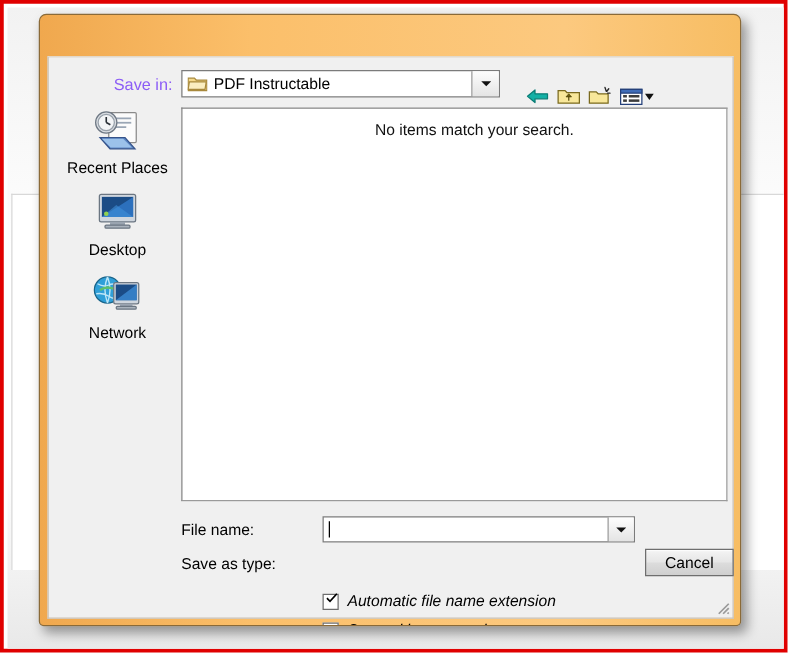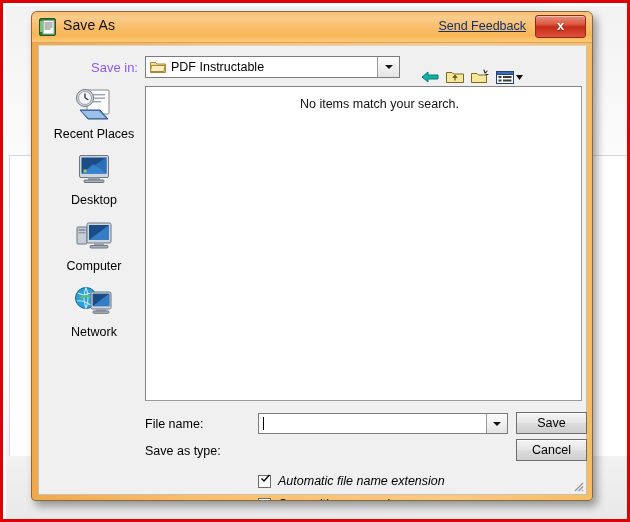--- a/index.html
+++ b/index.html
@@ -264,38 +264,20 @@
 </style>
 </head>
 <body>
 
 <div id="page-frame">
   <div id="page-bg"></div>
   <div id="inner-white"></div>
 
   <div id="dialog">
 
-    <div id="titlebar">
-      <span id="title-icon">
-        <svg width="17" height="18" viewBox="0 0 17 18">
-          <rect x="0.5" y="0.5" width="16" height="17" rx="1.5" fill="#2f7d32" stroke="#1d5a20"></rect>
-          <rect x="4" y="2.5" width="11" height="13.5" fill="#fdfdfd" stroke="#9aa39a"></rect>
-          <rect x="5.5" y="4.5" width="8" height="1" fill="#6f7a6f"></rect>
-          <rect x="5.5" y="6.5" width="8" height="1" fill="#6f7a6f"></rect>
-          <rect x="5.5" y="8.5" width="8" height="1" fill="#6f7a6f"></rect>
-          <rect x="5.5" y="10.5" width="6" height="1" fill="#6f7a6f"></rect>
-          <rect x="1" y="3" width="3.5" height="11" fill="#7fc081"></rect>
-        </svg>
-      </span>
-      <span id="title-text">Save As</span>
-      <span id="send-feedback">Send Feedback</span>
-      <div id="close-button">
-        <span class="x">x</span>
-      </div>
-    </div>
 
     <div id="client">
 
       <div id="saveinrow">
         <span id="saveinlabel">Save in:</span>
 
         <div id="savein-combo">
           <span id="savein-folder-icon">
             <svg width="16" height="14" viewBox="0 0 16 14">
               <path d="M0.5 2.5 L5.5 2.5 L7 4 L15.5 4 L15.5 12.5 L0.5 12.5 Z" fill="#f5d98a" stroke="#a8893c"></path>
@@ -372,35 +354,20 @@
               <path d="M10.5 21.5 L22 12 L35.5 21.5 Z" fill="#3f8fd8" opacity=".6"></path>
               <circle cx="14" cy="19" r="1.8" fill="#8fd14f"></circle>
               <rect x="17" y="25.5" width="12" height="2.5" fill="#9aa4b0"></rect>
               <rect x="13" y="28" width="20" height="2.5" rx="1" fill="#aab3bd" stroke="#6b7682"></rect>
             </svg>
           </span>
           <span class="lbl">Desktop</span>
         </div>
 
 
-        <div class="place">
-          <span class="ico">
-            <svg width="46" height="38" viewBox="0 0 46 38">
-              <rect x="6" y="9" width="10" height="17" rx="1" fill="#c7ced6" stroke="#6b7682"></rect>
-              <rect x="7.5" y="11" width="7" height="2" fill="#8d98a4"></rect>
-              <rect x="7.5" y="14" width="7" height="1.3" fill="#8d98a4"></rect>
-              <rect x="16" y="5" width="24" height="20" rx="1.5" fill="#cfd6de" stroke="#6b7682"></rect>
-              <rect x="18" y="7" width="20" height="15" fill="#1b4c86"></rect>
-              <path d="M18 22 L38 7 L38 22 Z" fill="#3f8fd8" opacity=".75"></path>
-              <rect x="23" y="25" width="10" height="2.5" fill="#9aa4b0"></rect>
-              <rect x="19" y="27.5" width="18" height="2.5" rx="1" fill="#aab3bd" stroke="#6b7682"></rect>
-            </svg>
-          </span>
-          <span class="lbl">Computer</span>
-        </div>
 
         <div class="place">
           <span class="ico">
             <svg width="46" height="38" viewBox="0 0 46 38">
               <circle cx="15" cy="14" r="10.5" fill="#2f9fd8" stroke="#19648a"></circle>
               <path d="M7 9 q5 3 9 1 q4 -2 8 1 M6 17 q6 -1 10 2 q4 3 9 1 M15 3.5 q-4 10 0 21 M15 3.5 q4 10 0 21" stroke="#bde6f7" stroke-width="1.1" fill="none"></path>
               <path d="M9 14 q6 -4 13 0" stroke="#5fc06a" stroke-width="2" fill="none"></path>
               <rect x="20" y="8" width="20" height="17" rx="1.5" fill="#cfd6de" stroke="#6b7682"></rect>
               <rect x="21.6" y="9.6" width="16.8" height="12.6" fill="#1b4c86"></rect>
               <path d="M21.6 22.2 L38.4 9.6 L38.4 22.2 Z" fill="#3f8fd8" opacity=".75"></path>
@@ -420,21 +387,20 @@
       <div class="cbo" id="filename-combo">
         <span id="caret"></span>
         <span class="val" style="left:6px" placeholder=""></span>
         <span class="arrow">
             <span class="tri-down"></span>
           </span>
       </div>
 
       <span id="savetype-label">Save as type:</span>
 
-      <div class="btn" id="save-button">Save</div>
       <div class="btn" id="cancel-button">Cancel</div>
 
       <div class="chk-row" id="chk-autoext">
         <span class="chk-box">
           <svg class="chk-mark" viewBox="0 0 9 9">
             <path d="M0.5 4.5 L3 7 L8.5 1" stroke="#000" stroke-width="1.4" fill="none"></path>
           </svg>
         </span>
         <span class="chk-lbl">Automatic file name extension</span>
       </div>

